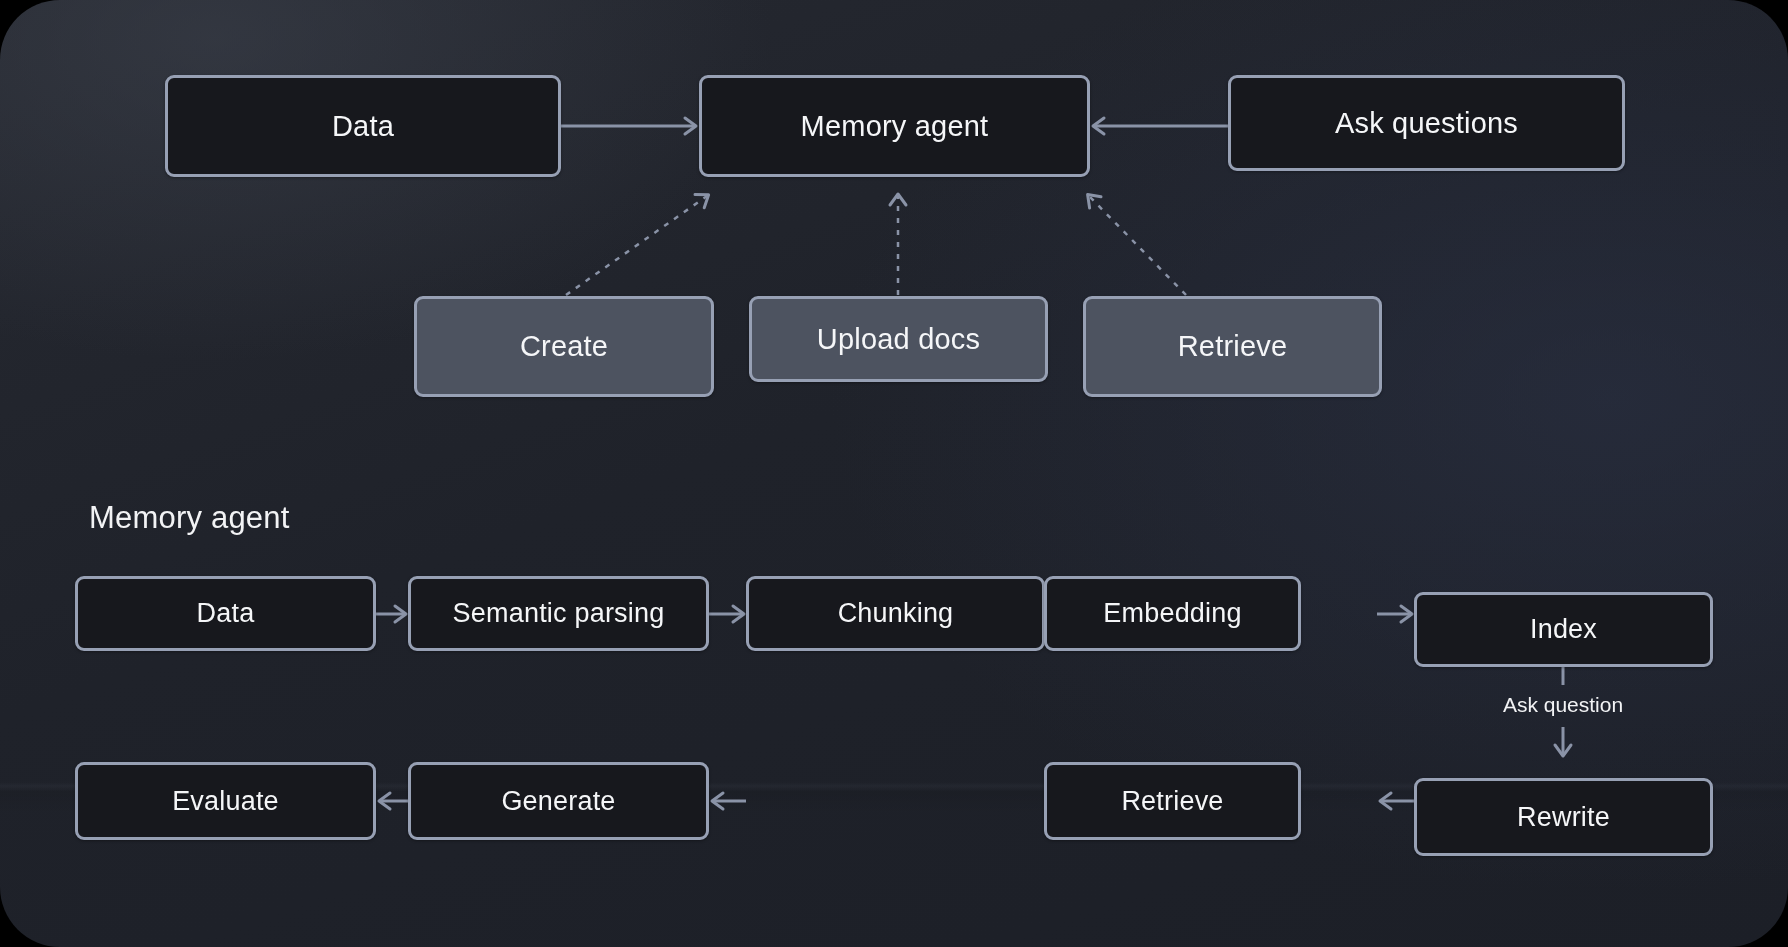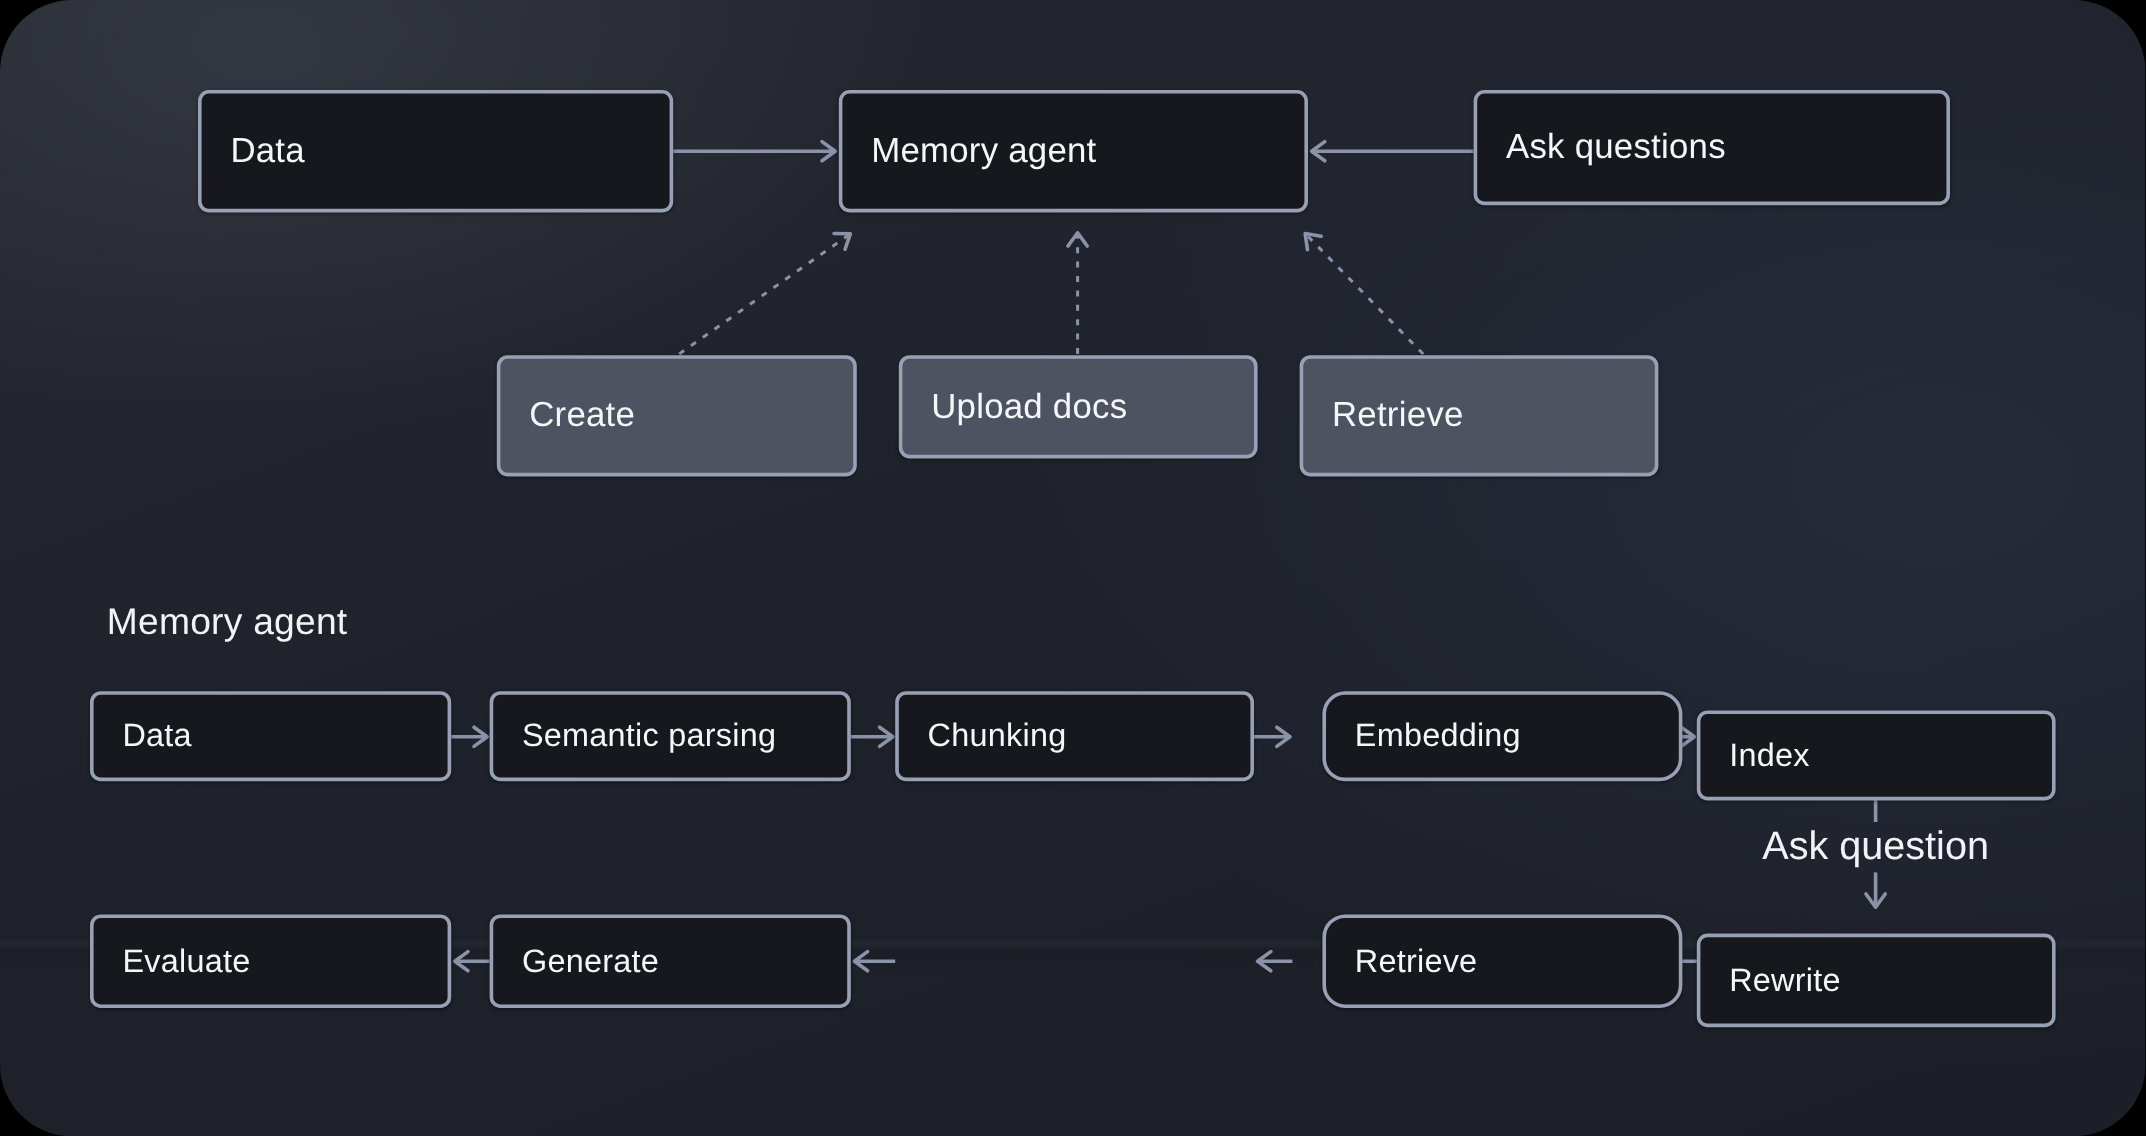--- a/index.html
+++ b/index.html
@@ -7,47 +7,46 @@
     position:relative;width:1788px;height:947px;overflow:hidden;
     border-radius:60px;
     background:
       radial-gradient(900px 520px at 12% 4%, rgba(62,67,78,.55), rgba(62,67,78,0) 62%),
       radial-gradient(1200px 760px at 90% 42%, rgba(44,51,72,.55), rgba(44,51,72,0) 65%),
       linear-gradient(180deg, transparent 0 82.6%, rgba(150,160,180,.05) 83%, rgba(0,0,0,.08) 83.6%, transparent 86%),
       linear-gradient(160deg,#262931 0%,#1f222a 45%,#1c1f27 100%);
     font-family:"Liberation Sans","DejaVu Sans",sans-serif;
   }
   .node{
-    position:absolute;display:flex;align-items:center;
+    position:absolute;display:flex;align-items:center;justify-content:center;
     border:3px solid #97a0b4;border-radius:9px;box-sizing:border-box;
     color:#f5f6f8;font-size:29px;letter-spacing:.2px;
     box-shadow:0 1px 3px rgba(0,0,0,.35);
-    padding-left:24px;
   }
   .dark{background:#17181d;}
   .gray{background:#4d5360;}
   .small{font-size:27px;}
   
   .b-top-data{left:165px;top:75px;width:396px;height:102px;}
   .b-top-memory{left:699px;top:75px;width:391px;height:102px;}
   .b-top-ask{left:1228px;top:75px;width:397px;height:96px;}
   .b-create{left:414px;top:296px;width:300px;height:101px;}
   .b-upload{left:749px;top:296px;width:299px;height:86px;}
   .b-retrieve-a{left:1083px;top:296px;width:299px;height:101px;}
   
   .section-title{
     position:absolute;left:89px;top:500px;color:#f2f3f5;font-size:31px;letter-spacing:.2px;
   }
   .r1{top:576px;height:75px;} .r2{top:762px;height:78px;}
   .c1{left:75px;width:301px;} .c2{left:408px;width:301px;} .c3{left:746px;width:299px;}
-  .c4{left:1102px;width:300px;border-radius:19px;} .c5{left:1414px;width:299px;margin-top:16px;}
+  .c4{left:1044px;width:257px;} .c5{left:1414px;width:299px;margin-top:16px;}
   .edge-label{
     position:absolute;left:1413px;top:687px;width:300px;height:36px;
     display:flex;align-items:center;justify-content:center;
-    color:#f2f3f5;font-size:33px;
+    color:#f2f3f5;font-size:21px;
   }
   svg.wires{position:absolute;left:0;top:0;width:1788px;height:947px;pointer-events:none;}
   .wire{stroke:#8a93a7;fill:none;stroke-width:3;}
   .wire.dashed{stroke-width:2.5;stroke-dasharray:5 7;}
 </style>
 </head>
 <body>
 
 <div class="stage">
 

